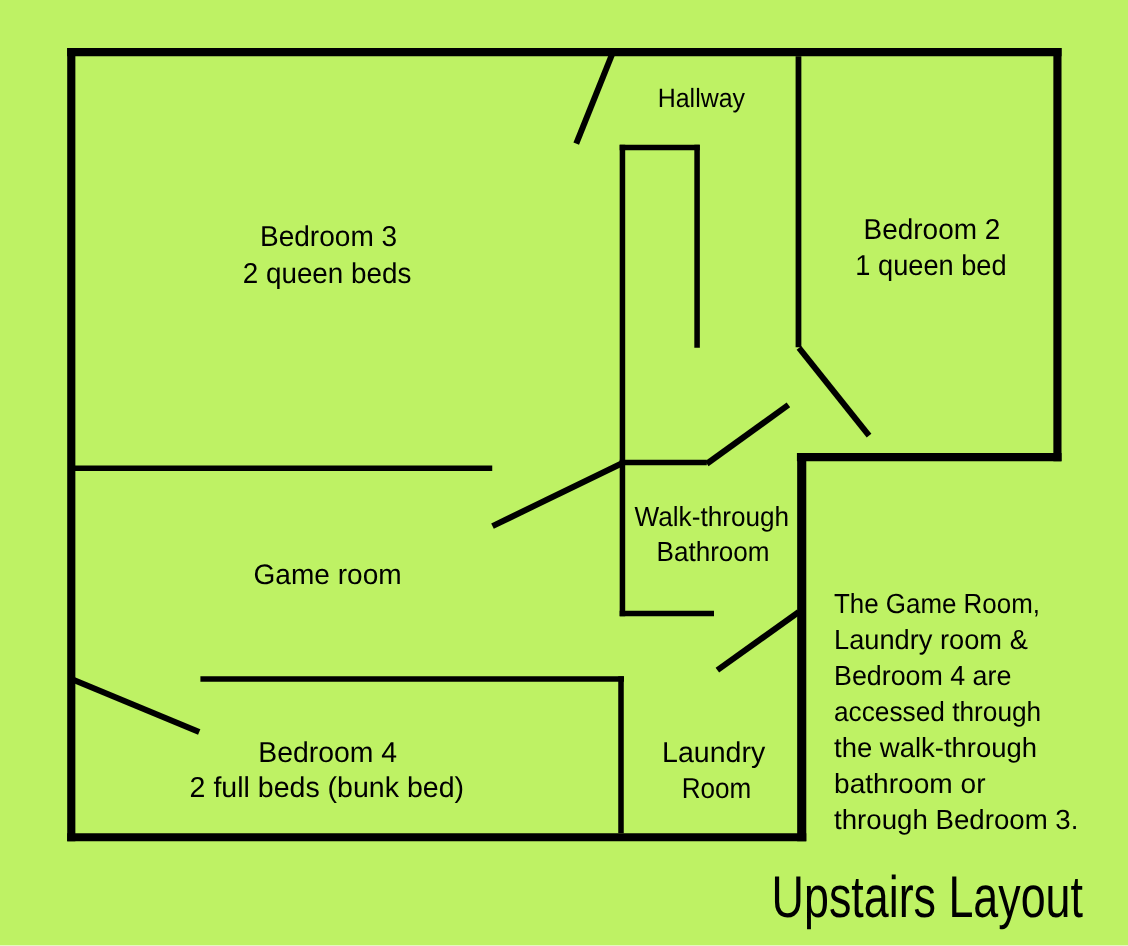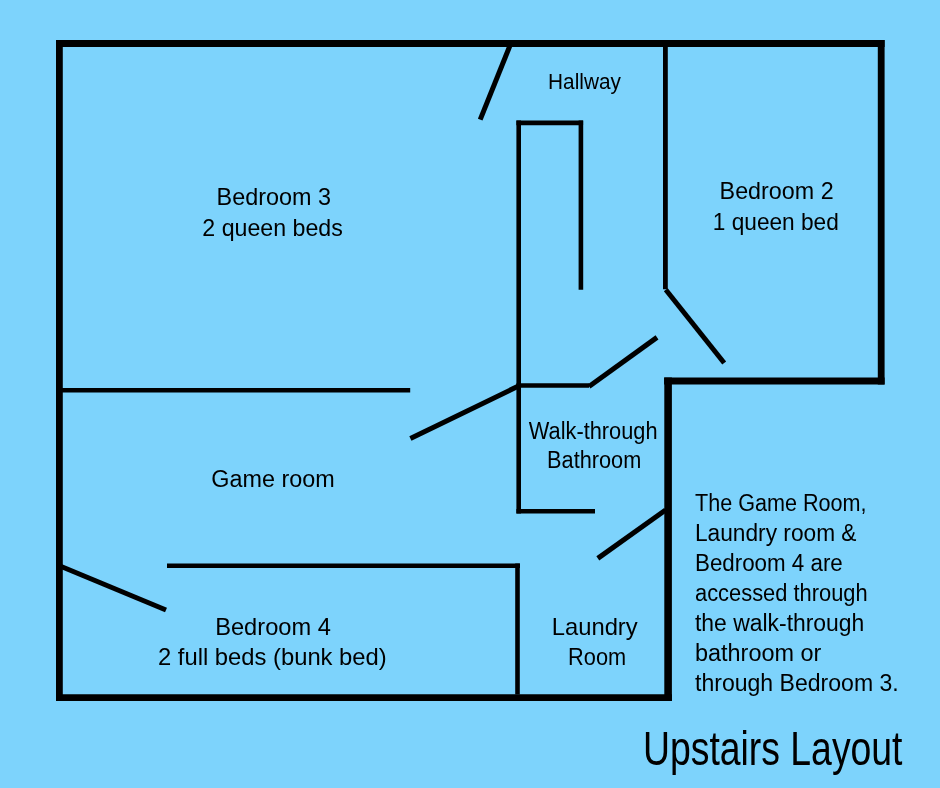--- a/index.html
+++ b/index.html
@@ -1,16 +1,16 @@
 <!DOCTYPE html>
 <html><head>
 <meta charset="utf-8">
 <style>
   html,body{margin:0;padding:0;background:#ffffff;}
-  .page{position:relative;width:940px;height:788px;background:#7dd3fc;overflow:hidden;
+  .page{position:relative;width:940px;height:788px;background:#bef264;overflow:hidden;
         font-family:"Liberation Sans", sans-serif;}
   svg{position:absolute;left:0;top:0;}
   text{fill:#000000;font-family:"Liberation Sans", sans-serif;}
 </style>
 </head>
 <body>
 
 <div class="page">
 <svg width="940" height="788" viewBox="0 0 940 788">
   <g stroke="#000000" fill="none" stroke-linecap="butt">

